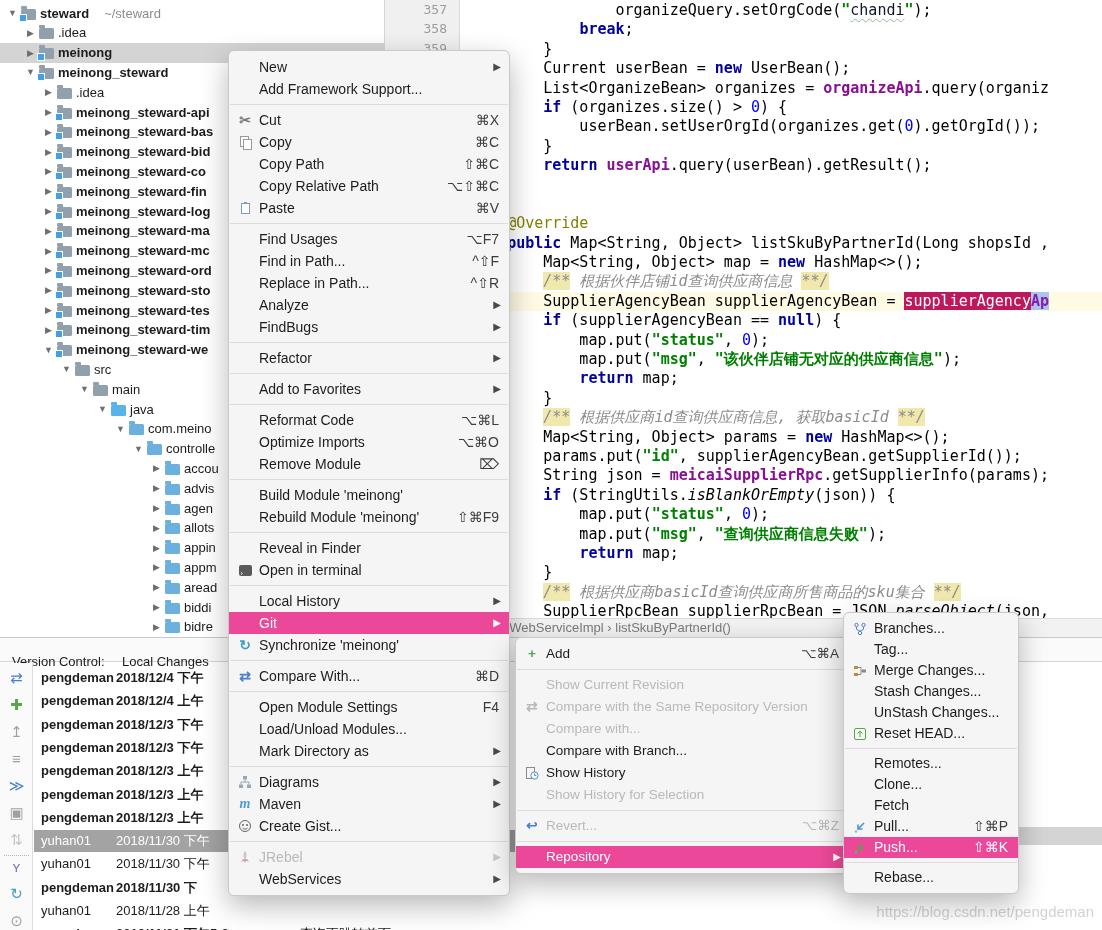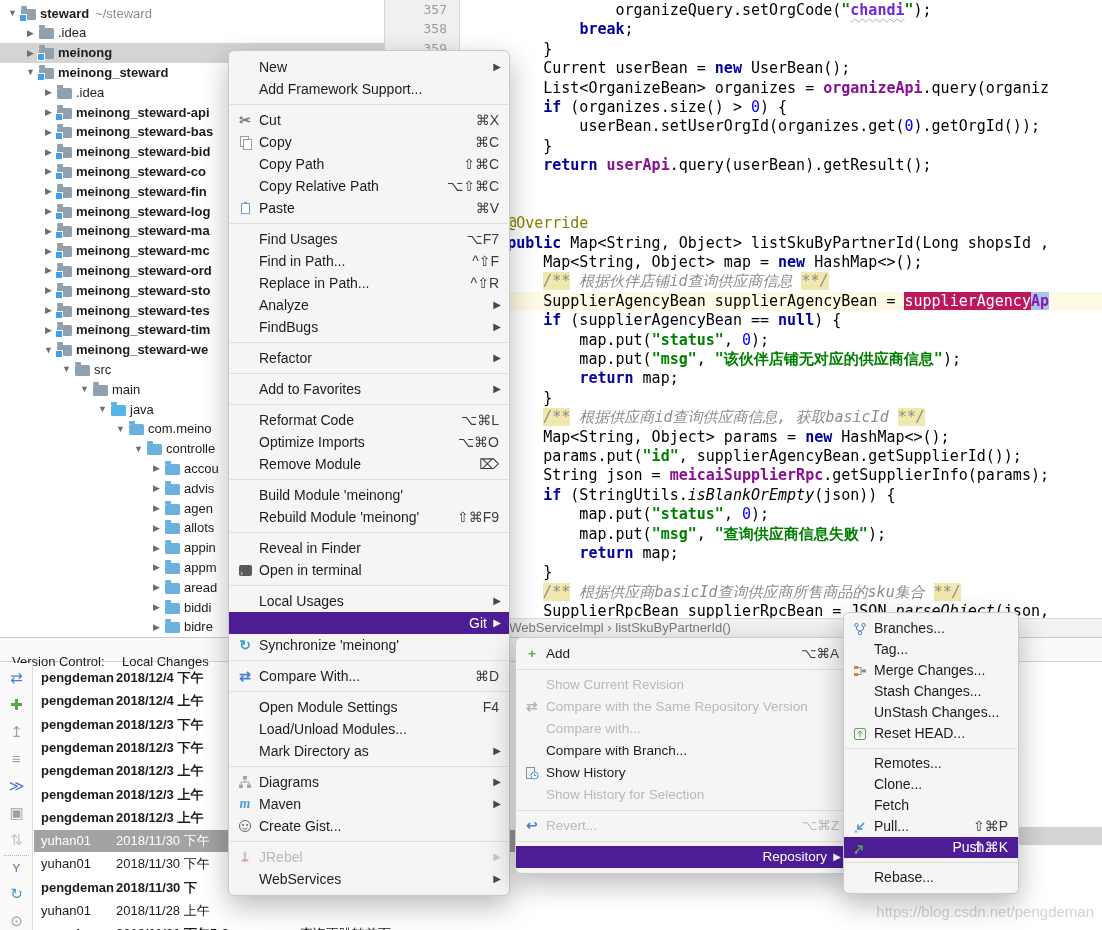--- a/index.html
+++ b/index.html
@@ -17,35 +17,35 @@
   .tree-ico { flex:none; width:15px; height:11px; margin:2px 4px 0 2px; position:relative;
               border-radius:1.5px; }
   .ico-folder, .ico-module { background:#90a0ac; }
   .ico-srcfolder { background:#57b3e8; }
   .ico-package { background:#6cb0dd; }
   .tree-ico:before { content:""; position:absolute; top:-3px; left:0; width:6px; height:3px;
                      background:inherit; border-radius:1px 1px 0 0; }
   .ico-module:after { content:""; position:absolute; left:-2px; bottom:-2px; width:6px;
                       height:6px; background:#41a0e8; border:1px solid #fff; }
   .tree-label.bold { font-weight:bold; }
-  .tree-label2 { color:#8c8c8c; margin-left:6px; }
+  .tree-label2 { color:#8c8c8c; margin-left:15px; }
 
   
   #gutter { position:absolute; left:385px; top:0; width:75px; height:618px;
             background:#f0f0f0; border-right:1px solid #d9d9d9; z-index:1; }
   .gut-num { position:absolute; right:12px; font:13px "DejaVu Sans Mono", monospace; color:#9c9c9c; }
   #editor { position:absolute; left:460px; top:0; width:642px; height:618px;
             background:#fff; overflow:hidden; z-index:1; }
   #code { position:absolute; left:11px; top:1px; }
   .code-line { height:19.4px; line-height:19.4px; white-space:pre;
                font:15px "DejaVu Sans Mono", monospace; color:#000; }
   .code-line.cur { background:#fffae3; width:1200px; }
   .k  { color:#00009c; font-weight:bold; }
   .s  { color:#008000; font-weight:bold; }
-  .sq { color:#6d28d9; font-weight:bold; text-decoration:underline wavy 1px #96b896; text-underline-offset:3px; }
+  .sq { color:#0f172a; font-weight:normal; text-decoration:underline wavy 1px #96b896; text-underline-offset:3px; }
   .n  { color:#0000ff; }
   .f  { color:#871094; font-weight:bold; }
   .c  { color:#8c8c8c; font-style:italic; }
   .ch { color:#8c8c8c; font-style:italic; background:#f0e8ac; }
   .an { color:#808000; }
   .i  { font-style:italic; }
   .sel1 { background:#be185d; color:#fff; }
   .sel2 { background:#a9c5ee; color:#8a1bab; font-weight:bold; }
 
   #breadcrumb-bar { position:absolute; left:460px; top:618px; width:642px; height:19px;
@@ -79,21 +79,21 @@
 
   
   .menu { position:absolute; background:#f5f5f5; border:1px solid #c9c9c9; border-radius:6px;
           box-shadow:0 10px 28px rgba(0,0,0,.28); padding:5px 0; font-size:14px; }
   #context-menu { left:228px; top:50px; width:282px; z-index:10; }
   #git-menu { left:515px; top:637px; width:335px; z-index:11; font-size:13.5px; }
   #repo-menu { left:843px; top:612px; width:176px; z-index:12; }
   .menu-item { position:relative; height:22px; line-height:22px; padding:0 22px 0 30px;
                white-space:nowrap; }
   #repo-menu .menu-item { height:21px; line-height:21px; }
-  .menu-item.selected { background:#4c1d95; color:#fff;text-align:right; }
+  .menu-item.selected { background:#ec4899; color:#fff; }
   .menu-item.disabled { color:#b9b9b9; }
   .mi-icon { position:absolute; left:7px; top:0; width:18px; height:22px; display:flex;
              align-items:center; justify-content:center; }
   .mi-icon svg { width:14px; height:14px; }
   .mi-short { position:absolute; right:10px; color:#3c3c3c; }
   .menu-item.disabled .mi-short { color:#b9b9b9; }
   .menu-item.selected .mi-short { color:#fff; }
   .mi-arrow { position:absolute; right:8px; font-size:10px; color:#4a4a4a; }
   .menu-item.selected .mi-arrow { color:#fff; }
   .menu-item.disabled .mi-arrow { color:#c9c9c9; }
@@ -427,21 +427,21 @@
     <div class="menu-item"><span>Remove Module</span><span class="mi-short">⌦</span></div>
     <div class="menu-sep"></div>
     <div class="menu-item"><span>Build Module 'meinong'</span></div>
     <div class="menu-item"><span>Rebuild Module 'meinong'</span><span class="mi-short">⇧⌘F9</span></div>
     <div class="menu-sep"></div>
     <div class="menu-item"><span>Reveal in Finder</span></div>
     <div class="menu-item"><span class="mi-icon">
         <span class="ic-term"></span>
       </span><span>Open in terminal</span></div>
     <div class="menu-sep"></div>
-    <div class="menu-item"><span>Local Usages</span><span class="mi-arrow">▶</span></div>
+    <div class="menu-item"><span>Local History</span><span class="mi-arrow">▶</span></div>
     <div class="menu-item selected"><span>Git</span><span class="mi-arrow">▶</span></div>
     <div class="menu-item"><span class="mi-icon tglyph" style="color: rgb(63, 160, 200);">↻</span><span>Synchronize 'meinong'</span></div>
     <div class="menu-sep"></div>
     <div class="menu-item"><span class="mi-icon tglyph" style="color: rgb(74, 127, 208);">⇄</span><span>Compare With...</span><span class="mi-short">⌘D</span></div>
     <div class="menu-sep"></div>
     <div class="menu-item"><span>Open Module Settings</span><span class="mi-short">F4</span></div>
     <div class="menu-item"><span>Load/Unload Modules...</span></div>
     <div class="menu-item"><span>Mark Directory as</span><span class="mi-arrow">▶</span></div>
     <div class="menu-sep"></div>
     <div class="menu-item"><span class="mi-icon">

